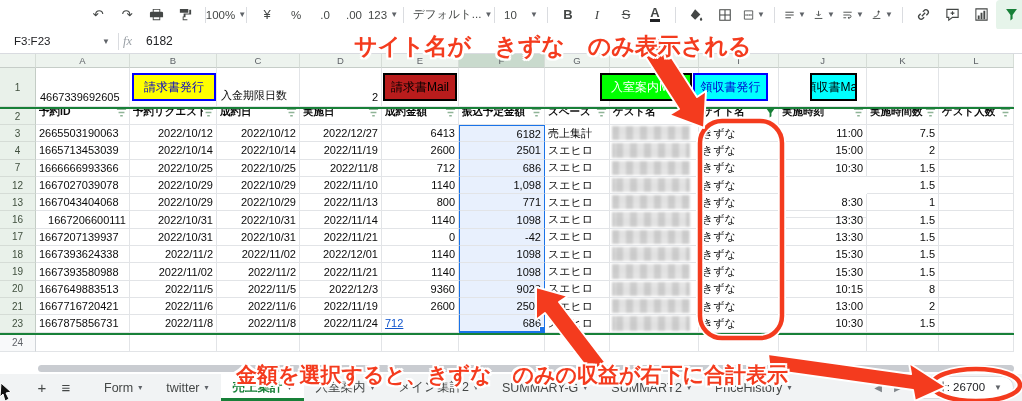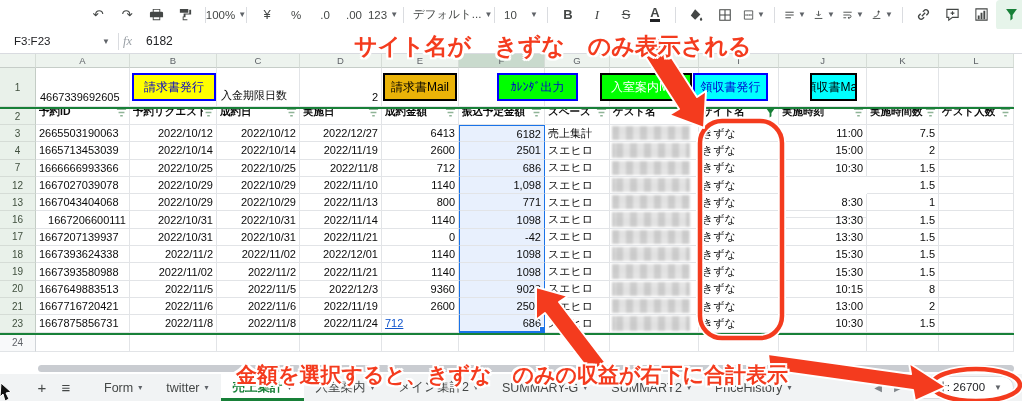--- a/index.html
+++ b/index.html
@@ -55,21 +55,21 @@
   .mosaic{position:absolute;left:2px;right:8px;top:1px;bottom:1px;filter:blur(1.3px);
     background-image:repeating-linear-gradient(90deg,rgba(203,203,203,.85) 0 7px,rgba(229,229,229,.85) 7px 14px),
                      repeating-linear-gradient(0deg,#dedede 0 6px,#cccccc 6px 12px)}
   .dr:nth-child(2n) .mosaic{background-position:4px 2px,2px 3px}
   
   .r1ov{position:absolute;top:14px;left:0;width:1014px;height:39px;z-index:12;pointer-events:none}
   .r1t{position:absolute;bottom:4px;font-size:11px;color:#0b0b0b;pointer-events:auto}
   .btn{position:absolute;top:5px;height:28px;box-sizing:border-box;border:2px solid #000;display:flex;
        align-items:center;justify-content:center;font-size:12px;pointer-events:auto;white-space:nowrap;overflow:hidden}
   .b-yb{background:#ffff00;border-color:#0000ff;color:#0000cc}
-  .b-yk{background:#eab308;border-color:#000;color:#000}
+  .b-yk{background:#b91c1c;border-color:#000;color:#000}
   .b-gb{background:#00ff00;border-color:#0000ff;color:#0000cc}
   .b-gw{background:#00ff00;border-color:#000;color:#fff}
   .b-cb{background:#00ffff;border-color:#0000ff;color:#0000cc}
   .b-ck{background:#00ffff;border-color:#000;color:#000}
   
   .hscroll{position:absolute;left:38px;top:365px;width:976px;height:7px;border-radius:4px;background:#c9ccd1;z-index:20}
   
   .tabbar{position:absolute;left:0;right:0;bottom:0;height:27px;background:#f1f3f4;display:flex;
           align-items:center;z-index:40;font-size:12.5px;color:#444746}
   .tbar-ic{width:24px;height:22px;display:flex;align-items:center;justify-content:center;font-size:15px;color:#444746;flex:none}
@@ -594,21 +594,20 @@
         <div class="c" style="width: 75px;"></div>
       </div>
     </div>
 
   <div class="r1ov">
     <span class="r1t" style="left:40px">4667339692605</span>
     <span class="r1t" style="left:221px">入金期限日数</span>
     <span class="r1t" style="left:300px;width:78px;text-align:right">2</span>
     <span class="btn b-yb" style="left:132px;width:84px">請求書発行</span>
     <span class="btn b-yk" style="left:383px;width:74px">請求書Mail</span>
-    <span class="btn b-gb" style="left:497px;width:81px">ｶﾚﾝﾀﾞ出力</span>
     <span class="btn b-gw" style="left:600px;width:92px">入室案内Mail</span>
     <span class="btn b-cb" style="left:693px;width:75px">領収書発行</span>
     <span class="btn b-ck" style="left:810px;width:47px">領収書Mail</span>
   </div>
 </div>
 
 <div class="hscroll"></div>
 
 <div class="tabbar">
   <span class="tbar-ic" style="margin-left:30px">+</span>

